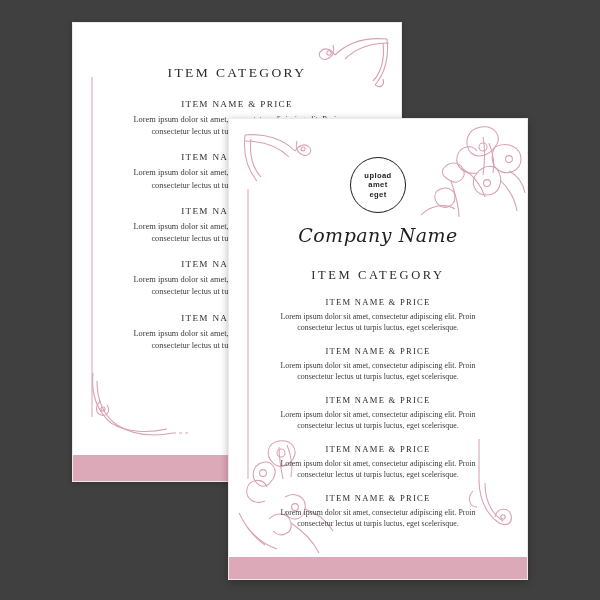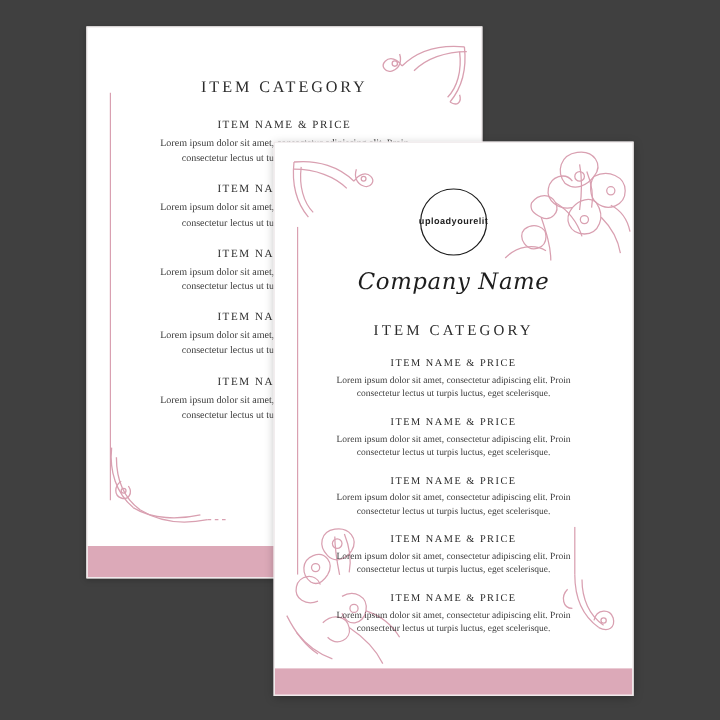--- a/index.html
+++ b/index.html
@@ -95,21 +95,21 @@
   }
   .logo-circle {
     width: 54px;
     height: 54px;
     border-radius: 50%;
     border: 1.4px solid #1d1d1d;
     margin: 0 auto;
     display: flex;
     align-items: center;
     justify-content: center;
-    flex-direction: row;
+    flex-direction: column;
     background: #ffffff;
   }
   .logo-circle span {
     display: block;
     font-size: 7.6px;
     letter-spacing: 0.4px;
     line-height: 1.22;
     color: #1d1d1d;
     font-family: "Liberation Sans", sans-serif;
     font-weight: bold;
@@ -275,22 +275,22 @@
         <path d="M46 44 C46 60, 52 74, 64 82"></path>
         <path d="M60 84 C68 88, 74 84, 72 76 C70 68, 58 68, 56 78"></path>
         <path d="M34 52 C28 58, 30 68, 38 68"></path>
         <circle cx="64" cy="78" r="2.2"></circle>
       </g>
     </svg>
 
     <div class="front-inner">
       <div class="logo-circle">
         <span>upload</span>
-        <span>your</span>
-        <span>elit</span>
+        <span>amet</span>
+        <span>eget</span>
       </div>
 
       <div class="company-name">Company Name</div>
 
       <div class="front-cat">ITEM CATEGORY</div>
 
       <div>
         <div class="front-item-name">ITEM NAME &amp; PRICE</div>
         <div class="front-item-desc">Lorem ipsum dolor sit amet, consectetur adipiscing elit. Proin consectetur lectus ut turpis luctus, eget scelerisque.</div>
       </div>

